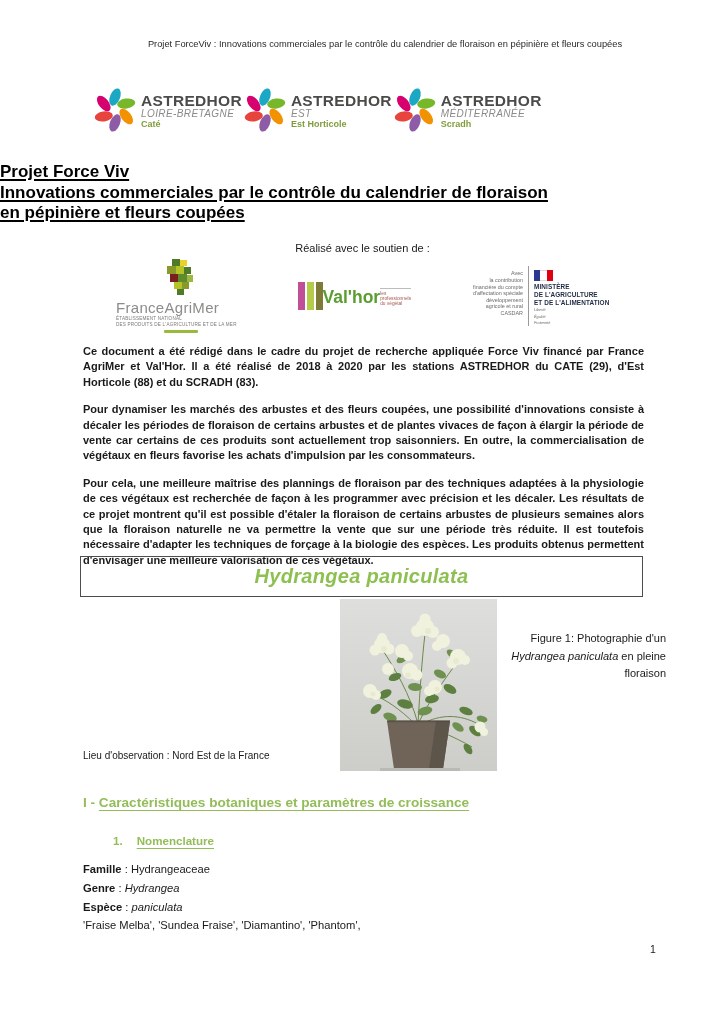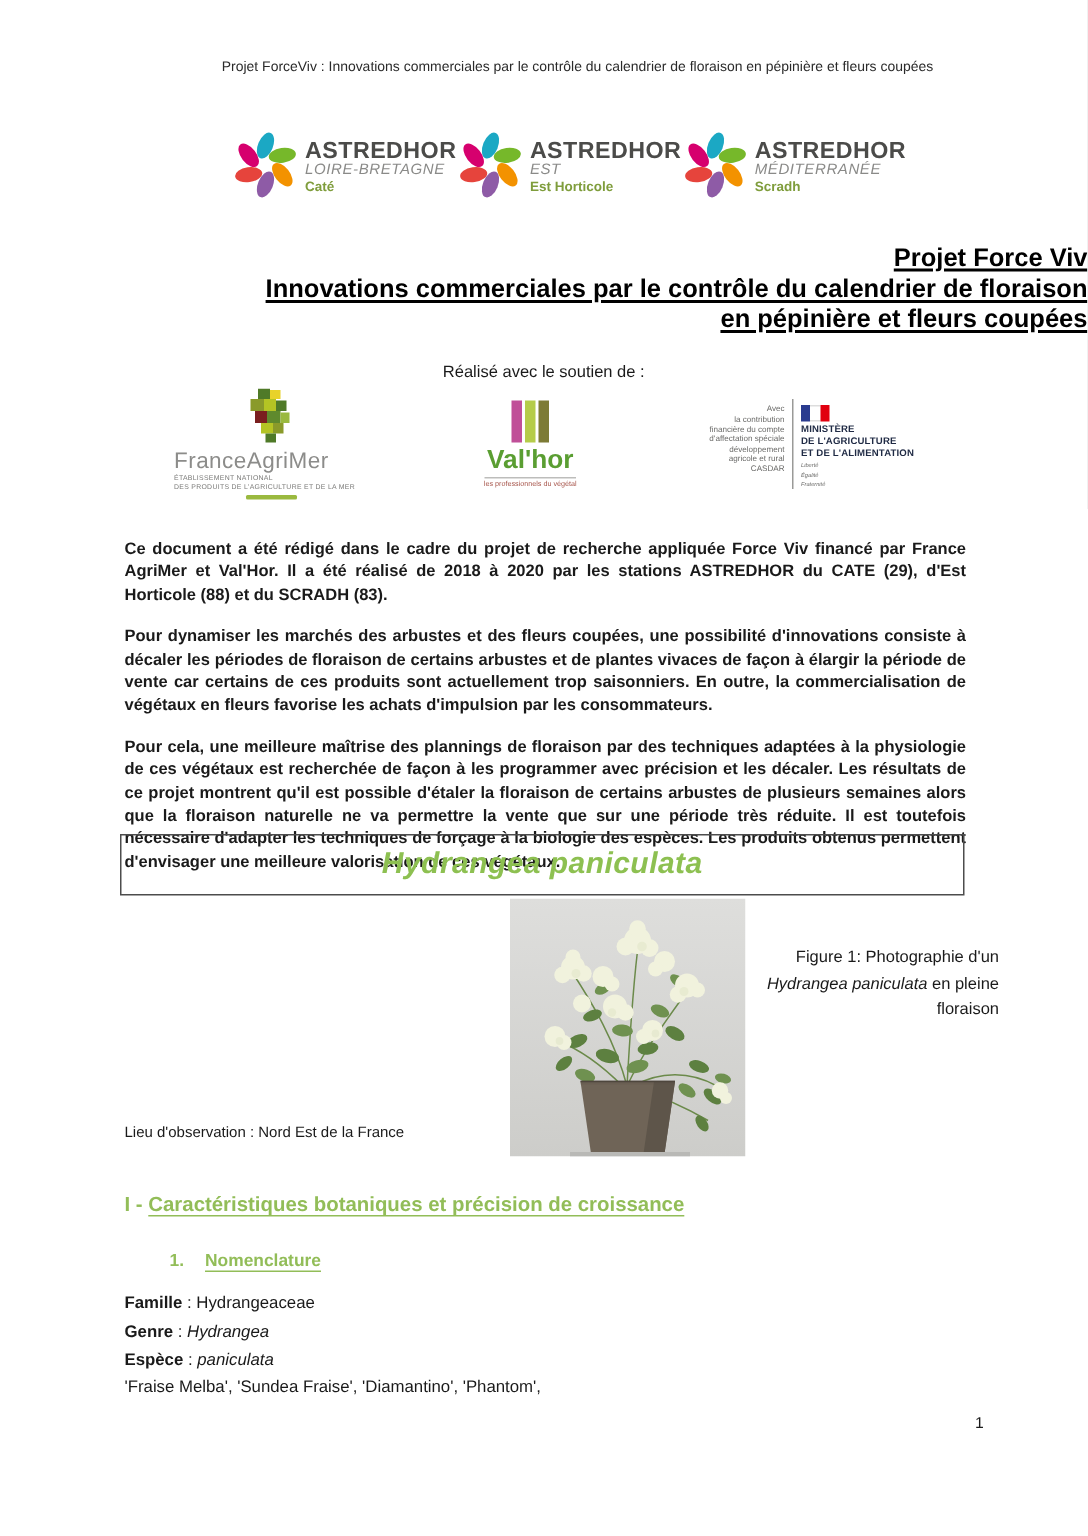--- a/index.html
+++ b/index.html
@@ -5,54 +5,54 @@
   html,body{margin:0;padding:0;background:#e8e8e8;}
   #page{
     position:relative;width:725px;height:1024px;background:#ffffff;
     font-family:"Liberation Sans",sans-serif;color:#1a1a1a;overflow:hidden;
     margin:0 auto;
   }
   
   .doc-header{position:absolute;top:39px;left:0;right:0;text-align:center;
     font-size:9.3px;color:#2a2a2a;padding-left:45px;}
   
-  .astr-row{position:absolute;top:84px;left:92px;width:512px;display:flex;justify-content:flex-end;}
+  .astr-row{position:absolute;top:84px;left:92px;width:512px;display:flex;justify-content:flex-start;}
   .astr-logo{display:flex;align-items:flex-start;gap:3px;}
   .astr-flower{width:46px;height:52px;flex:0 0 auto;}
   .astr-txt{display:flex;flex-direction:column;padding-top:9px;}
   .astr-name{font-size:15.5px;font-weight:bold;color:#4b4b49;letter-spacing:.3px;line-height:16px;}
   .astr-region{font-size:10px;color:#8a8a88;letter-spacing:.4px;line-height:10px;font-style:italic;}
   .astr-station{font-size:9px;font-weight:bold;color:#7f9d3c;line-height:11px;}
   
-  .main-title{position:absolute;top:162px;left:0;right:0;text-align:right;
+  .main-title{position:absolute;top:162px;left:0;right:0;text-align:left;
     font-size:17px;font-weight:bold;color:#000;line-height:20.5px;}
   .main-title .tl{text-decoration:underline;text-decoration-thickness:1.6px;text-underline-offset:2px;}
   
   .support-label{position:absolute;top:242px;left:0;right:0;text-align:center;font-size:11px;color:#1a1a1a;}
   .sponsor-row{position:absolute;top:259px;left:116px;width:494px;display:flex;justify-content:space-between;align-items:center;}
   .fam{display:flex;flex-direction:column;width:146px;}
   .fam-map{margin-left:44px;}
   .fam-name{font-size:15px;color:#8c8c8a;letter-spacing:.3px;line-height:17px;margin-top:2px;}
   .fam-tag{font-size:4.6px;color:#7a7a78;line-height:5.6px;letter-spacing:.2px;}
   .fam-bar{width:34px;height:3px;background:#9ab93f;margin:3px 0 0 48px;border-radius:1px;}
-  .valhor{display:flex;flex-direction:column;align-items:center;width:112px;}
+  .valhor{display:flex;flex-direction:row;align-items:center;width:112px;}
   .valhor-bars{display:flex;gap:2px;height:28px;align-items:flex-end;}
   .vbar{width:7px;height:28px;}
   .valhor-name{font-size:17.5px;font-weight:bold;color:#5a9e32;line-height:20px;margin-top:1px;}
   .valhor-tag{font-size:4.8px;color:#a8574d;border-top:1px solid #bdbdbb;padding-top:2px;margin-top:2px;}
   .casdar{display:flex;gap:5px;width:165px;}
   .casdar-left{width:78px;text-align:right;font-size:5.4px;color:#6a6a68;line-height:6.6px;padding-top:4px;}
   .casdar-div{width:1px;background:#9a9a98;}
   .ministry{display:flex;flex-direction:column;padding-top:4px;}
   .flag{display:flex;width:19px;height:11px;margin-bottom:2px;}
   .flag div{flex:1;}
   .min-line{font-size:6.4px;font-weight:bold;color:#1f2a44;line-height:7.6px;letter-spacing:.1px;}
   .min-motto{font-size:3.8px;font-style:italic;color:#6a6a68;line-height:4.6px;margin-top:2px;}
   
-  .body-paragraphs{position:absolute;top:359px;left:83px;width:561px;}
+  .body-paragraphs{position:absolute;top:344px;left:83px;width:561px;}
   .body-paragraphs p{margin:0 0 12px 0;font-size:11px;font-weight:bold;line-height:15.4px;text-align:justify;color:#1a1a1a;}
   
   .species-banner{position:absolute;top:556px;left:80px;width:561px;height:39px;
     border:1px solid #4d4d4d;display:flex;align-items:center;justify-content:center;}
   .species-banner span{font-size:20px;font-weight:bold;font-style:italic;color:#8dc051;letter-spacing:.3px;}
   
   .figure-photo{position:absolute;top:599px;left:340px;width:157px;height:172px;}
   .figure-caption{position:absolute;top:630px;left:494px;width:172px;text-align:right;
     font-size:11px;line-height:17.5px;color:#1a1a1a;}
   
@@ -350,21 +350,21 @@
 
   <div class="figure-caption">
     <span>Figure 1: Photographie d'un </span><em>Hydrangea paniculata</em><span> en pleine floraison</span>
   </div>
 
   <div class="obs">
     <div>Lieu d'observation : Nord Est de la France</div>
   </div>
 
   <div class="sec-heading">
-    <span>I - </span><span class="u">Caractéristiques botaniques et précision de croissance</span>
+    <span>I - </span><span class="u">Caractéristiques botaniques et paramètres de croissance</span>
   </div>
 
   <div class="sub-heading">
     <span class="num">1.</span><span class="u">Nomenclature</span>
   </div>
 
   <div class="nomenclature">
     <div><b>Famille</b><span> : </span><span>Hydrangeaceae</span></div>
     <div><b>Genre</b><span> : </span><i>Hydrangea</i></div>
     <div><b>Espèce</b><span> : </span><i>paniculata</i></div>

